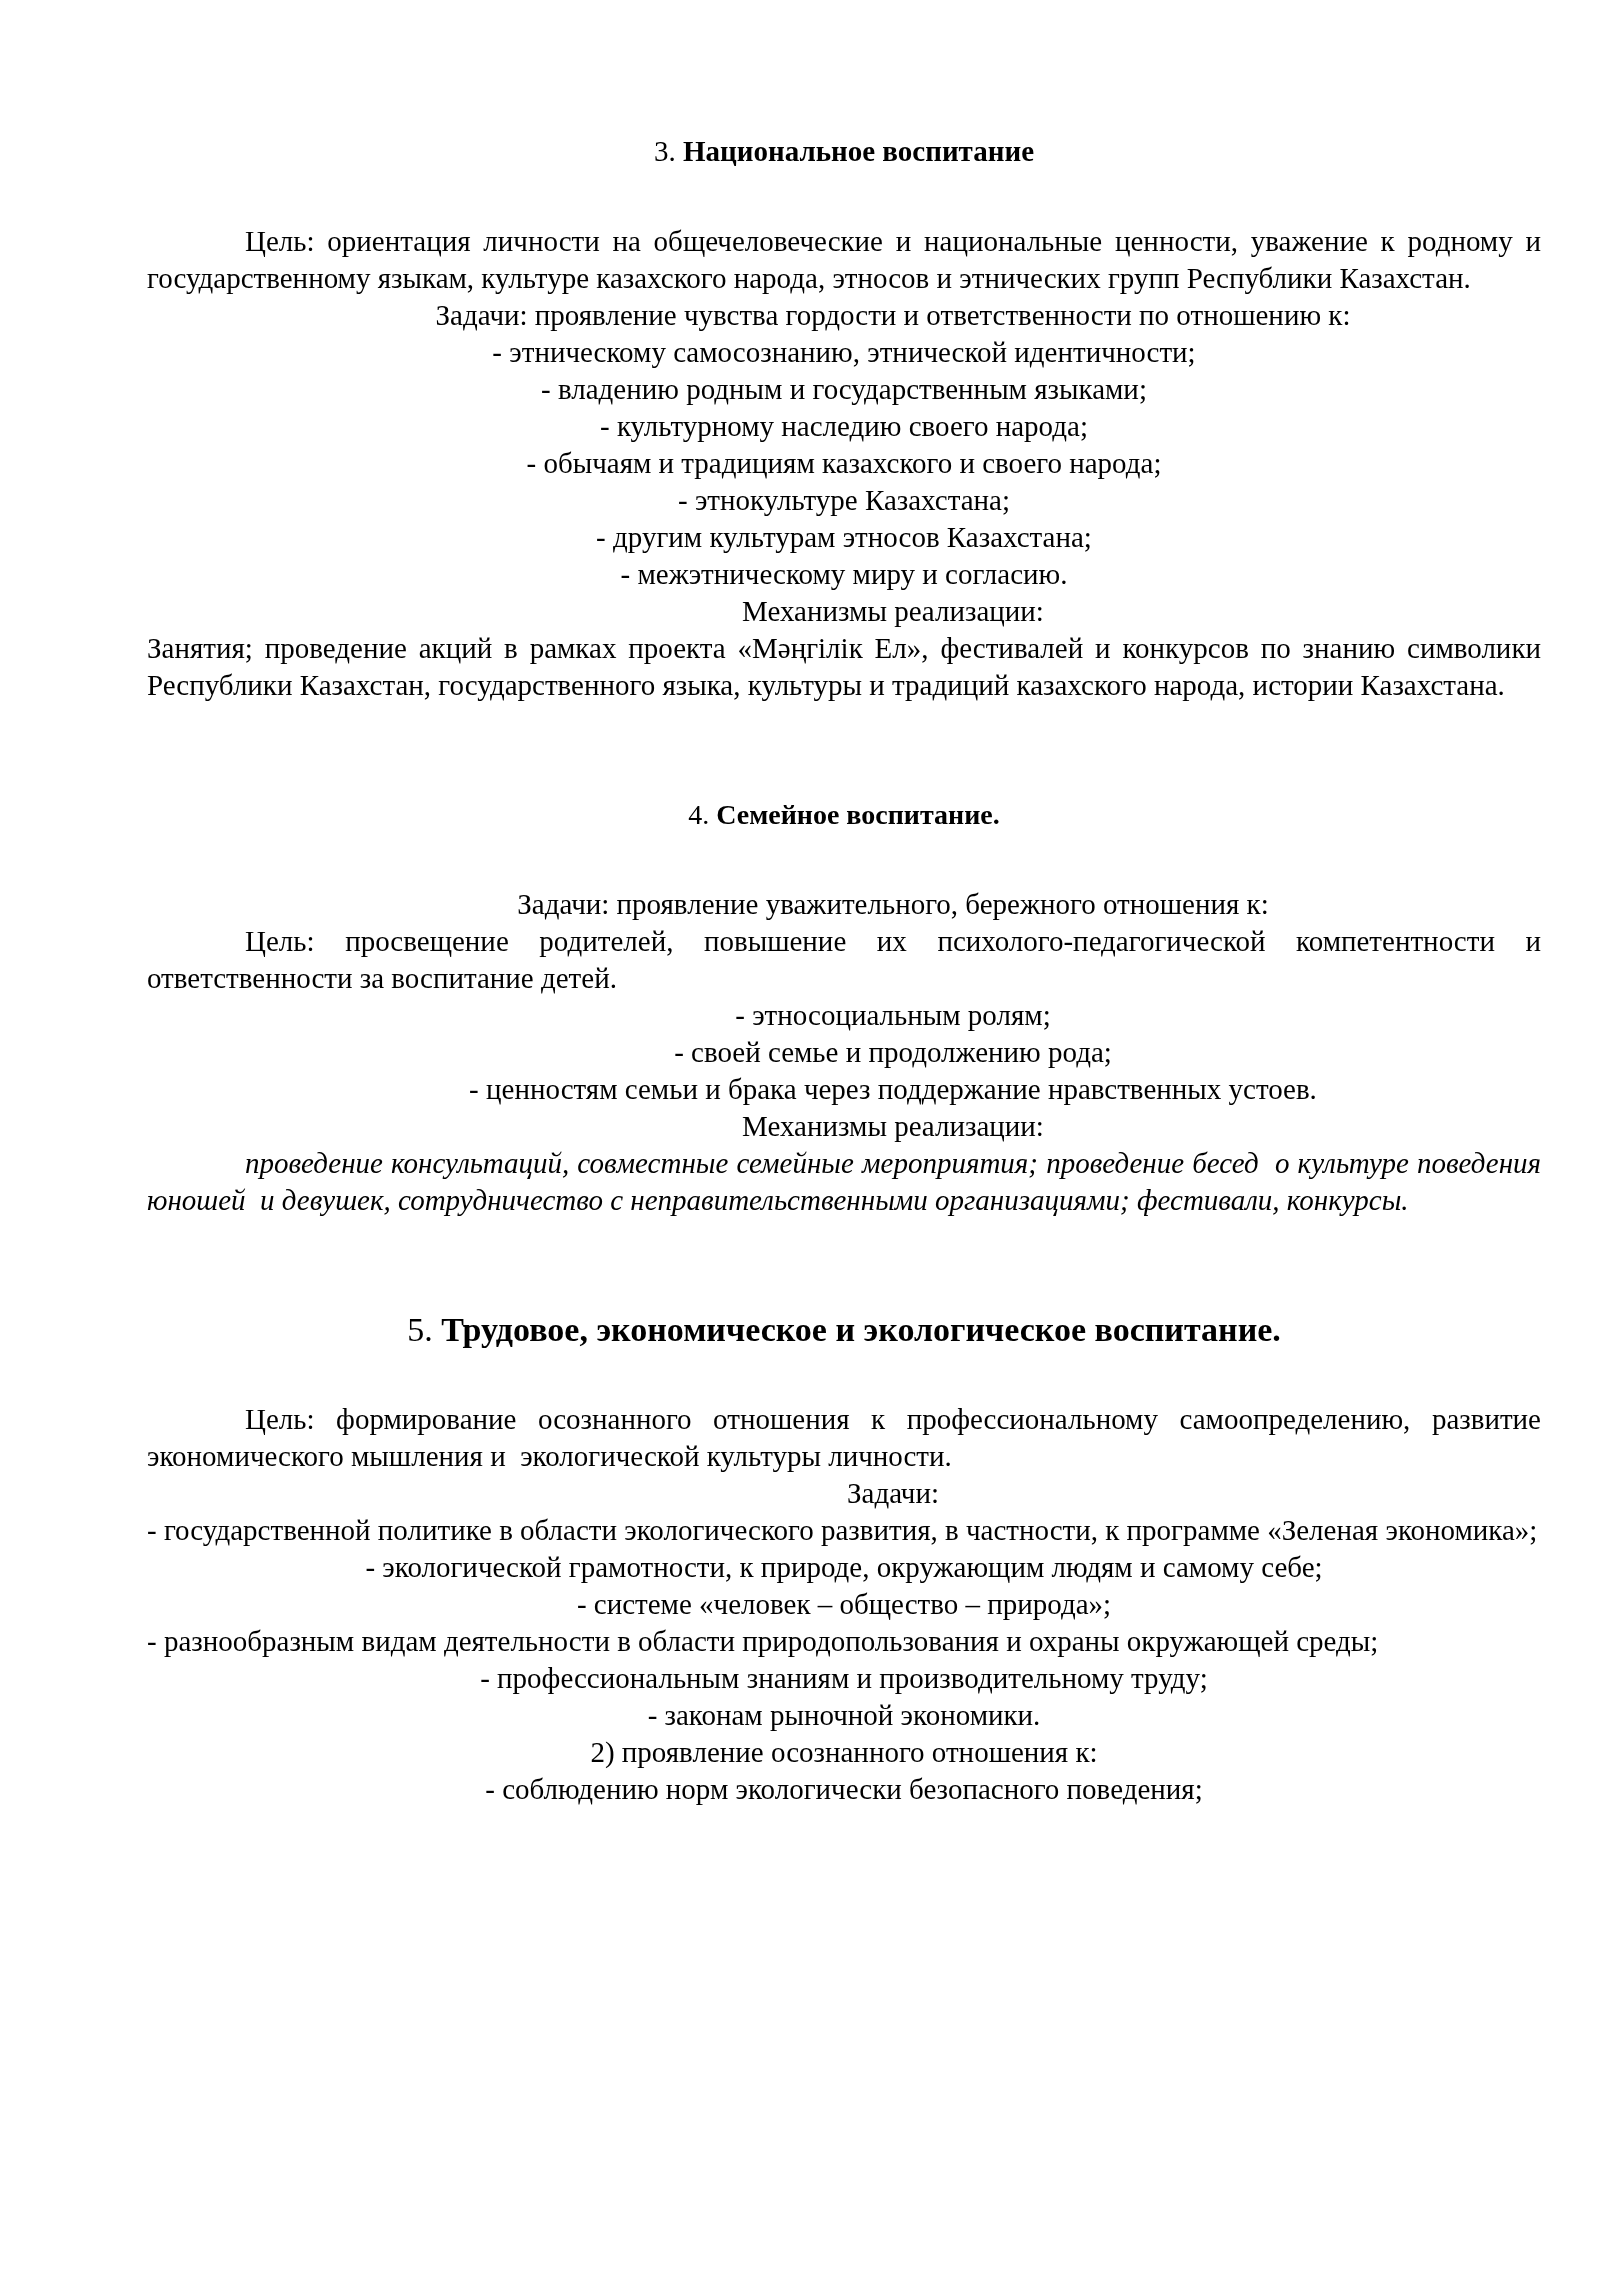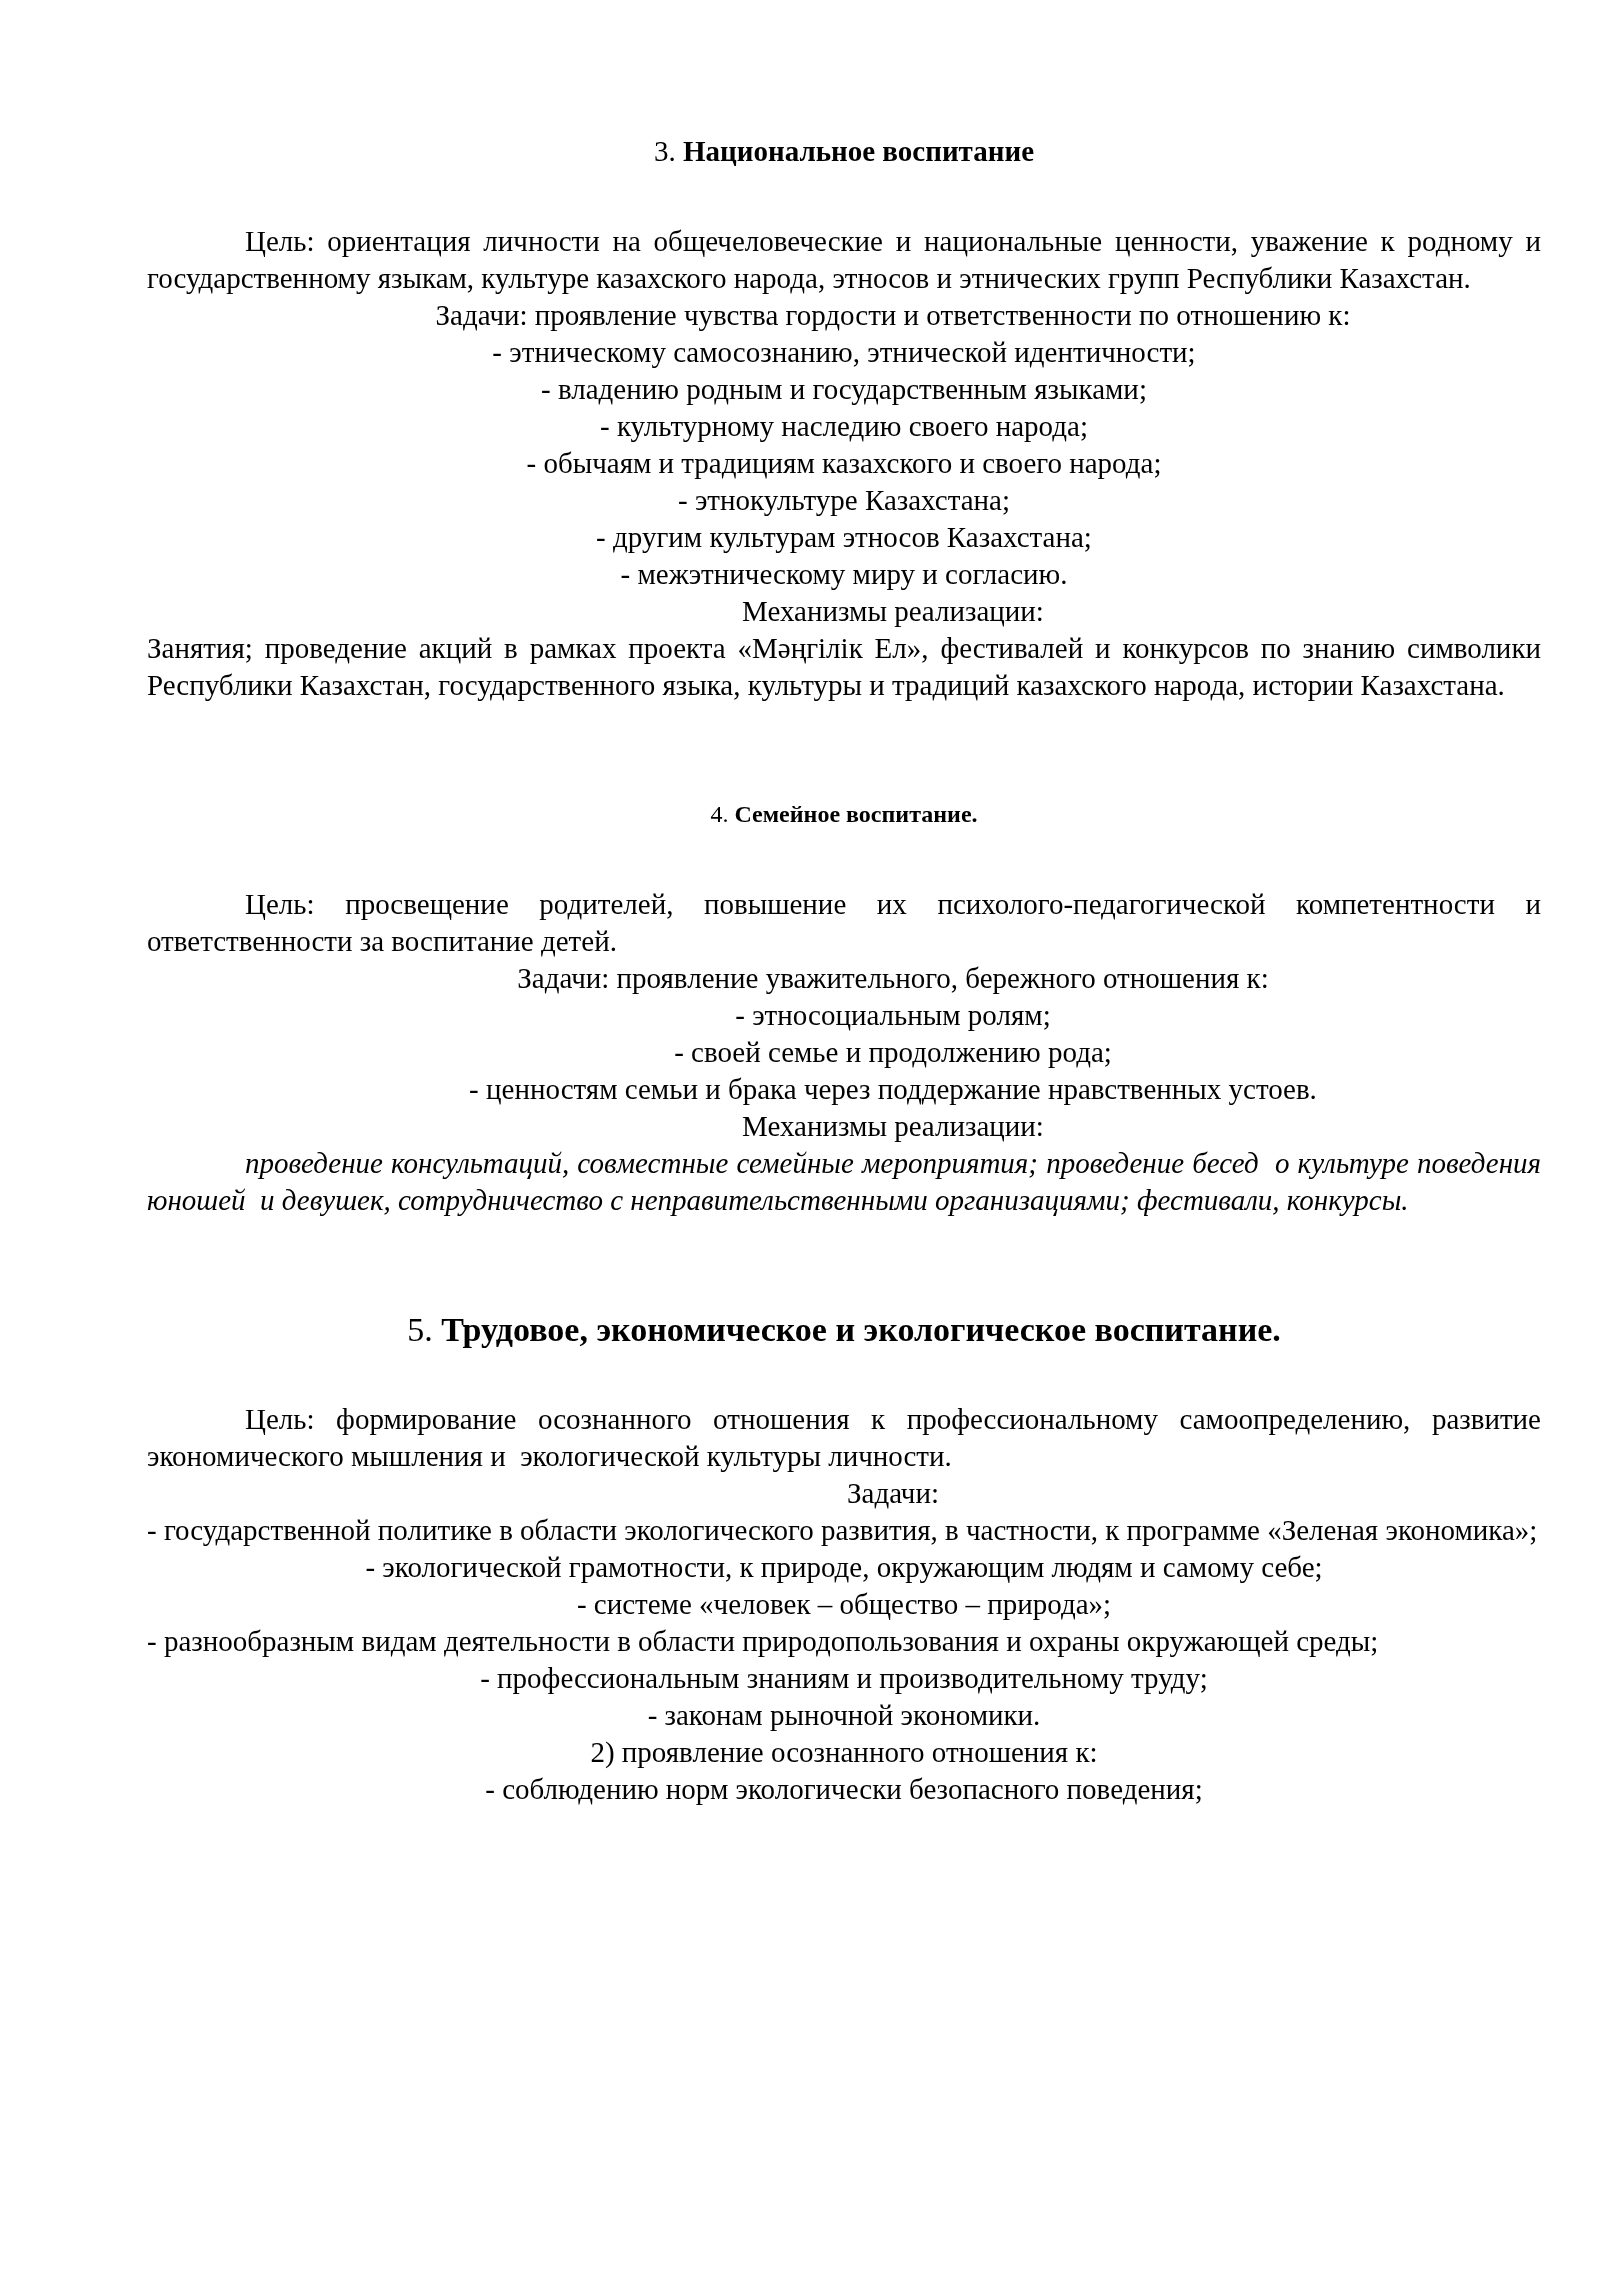--- a/index.html
+++ b/index.html
@@ -59,27 +59,27 @@
     <p class="left">- этнокультуре Казахстана;</p>
     <p class="left">- другим культурам этносов Казахстана;</p>
     <p class="left">- межэтническому миру и согласию.</p>
     <p class="indent left b">Механизмы реализации:</p>
     <p>Занятия; проведение акций в рамках проекта «Мәңгілік Ел», фестивалей и конкурсов по знанию символики Республики Казахстан, государственного языка, культуры и традиций казахского народа, истории Казахстана.</p>
   </section>
 
   <div class="gap-section"></div>
 
   <section>
-    <h2 class="heading" style="font-size:24px;line-height:37px;">
+    <h2 class="heading" style="font-size:28px;line-height:37px;">
       <span class="num">4.</span>
       <span class="title">Семейное воспитание.</span>
     </h2>
     <div class="gap-after-heading"></div>
+    <p class="indent left"><span class="b">Задачи:</span><span> проявление уважительного, бережного отношения к:</span></p>
     <p class="indent"><span class="b">Цель:</span><span> просвещение родителей, повышение их психолого-педагогической компетентности и ответственности за воспитание детей.</span></p>
-    <p class="indent left"><span class="b">Задачи:</span><span> проявление уважительного, бережного отношения к:</span></p>
     <p class="indent left">- этносоциальным ролям;</p>
     <p class="indent left">- своей семье и продолжению рода;</p>
     <p class="indent left">- ценностям семьи и брака через поддержание нравственных устоев.</p>
     <p class="indent left"><span class="b">Механизмы реализации</span><span>:</span></p>
     <p class="indent" style="white-space:pre-wrap;font-style:italic;">проведение консультаций, совместные семейные мероприятия; проведение бесед  о культуре поведения юношей  и девушек, сотрудничество с неправительственными организациями; фестивали, конкурсы.</p>
   </section>
 
   <div class="gap-section"></div>
 
   <section>

